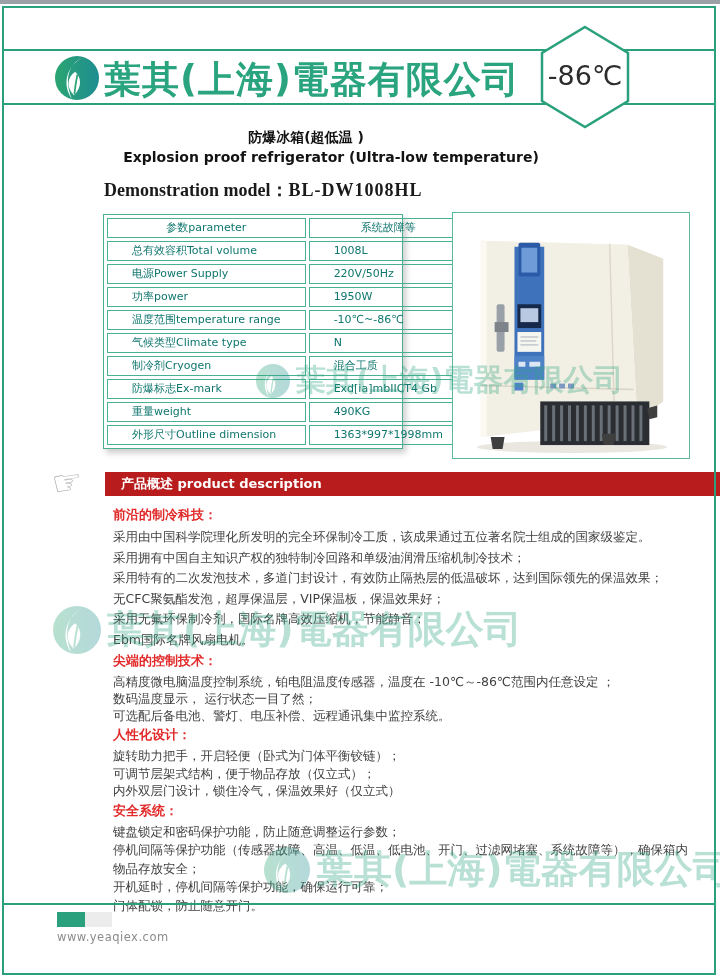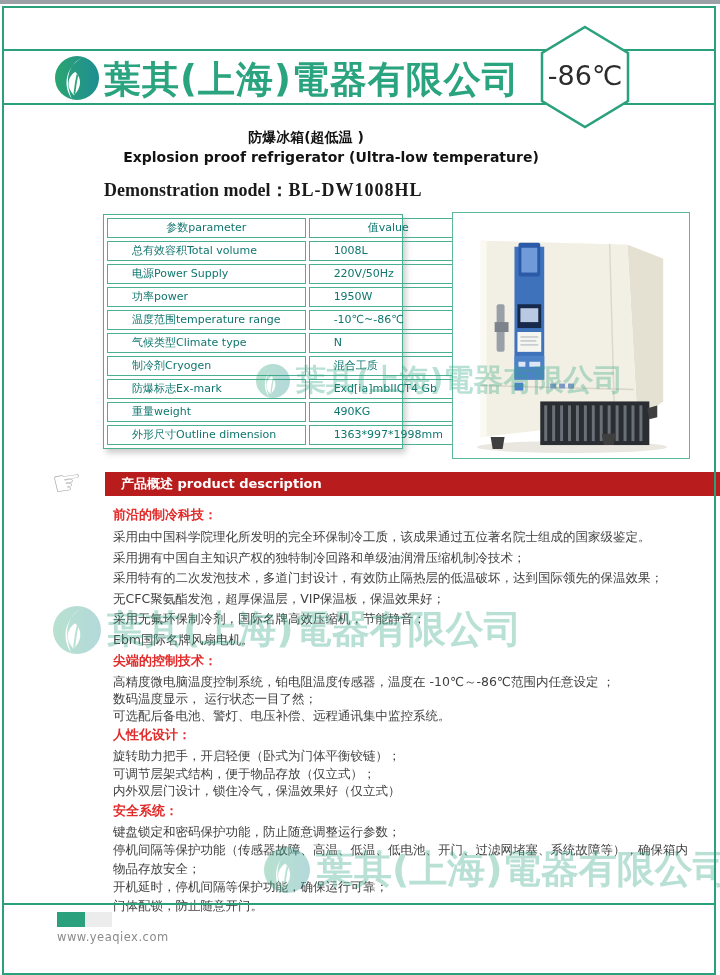--- a/index.html
+++ b/index.html
@@ -97,21 +97,21 @@
 
   <div class="spec-wrap">
     <table class="spec">
       <colgroup>
           <col style="width:181px">
           <col>
         </colgroup>
       <tbody>
           <tr>
         <td class="hdr">参数parameter</td>
-        <td class="hdr">值value</td>
+        <td class="hdr">系统故障等</td>
       </tr>
       <tr>
         <td>总有效容积Total volume</td>
         <td>1008L</td>
       </tr>
       <tr>
         <td>电源Power Supply</td>
         <td>220V/50Hz</td>
       </tr>
       <tr>

